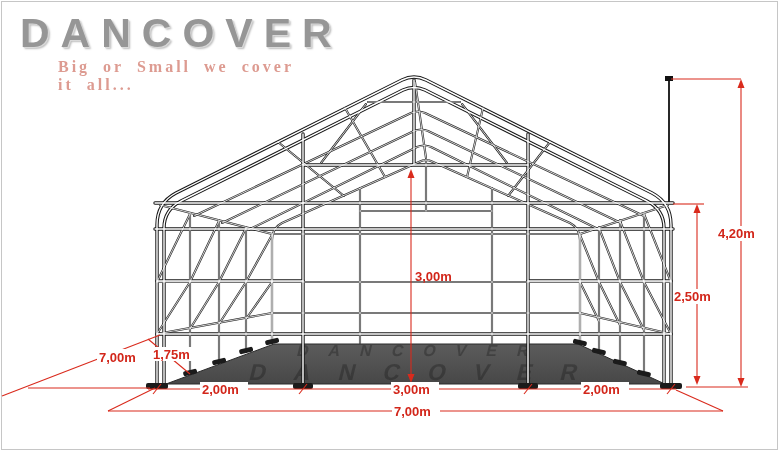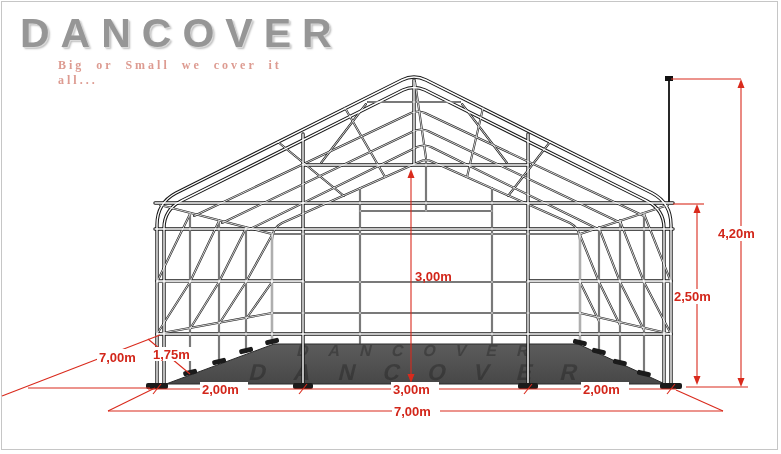--- a/index.html
+++ b/index.html
@@ -6,21 +6,21 @@
   #stage{position:relative;width:781px;height:454px;background:#fff;overflow:hidden;
          font-family:"Liberation Sans",sans-serif;}
   #canvas-border{position:absolute;left:1px;top:1px;width:775px;height:447px;
                  border:1px solid #c6c6c6;pointer-events:none;}
   
   #logo{position:absolute;left:12px;top:8px;width:306px;height:74px;background:#fff;z-index:6;}
   #logo-title{display:block;margin:2px 0 0 8px;font-size:41px;font-weight:bold;
               letter-spacing:11px;color:#969696;
               text-shadow:1px 1px 0 #d9d9d9,2px 2px 2px #bdbdbd;}
   #logo-tagline{display:block;margin:1px 0 0 46px;font-family:"Liberation Serif",serif;
-                font-weight:bold;font-size:12px;letter-spacing:3px;word-spacing:6px;
+                font-weight:bold;font-size:16px;letter-spacing:3px;word-spacing:6px;
                 color:#dd9b91;}
   
   svg{position:absolute;left:0;top:0;}
   #tubes *, .tube-core *{fill:none;stroke-linecap:round;stroke-linejoin:round;}
   #tubes .heavy{stroke:#181818;stroke-width:3.4px;}
   #tubes .light{stroke:#222;stroke-width:2.1px;}
   .tube-core .heavy{stroke:#ffffff;stroke-width:1.4px;}
   .tube-core .light{stroke:#ffffff;stroke-width:0.8px;}
   .solidline{stroke:#111;stroke-width:1.8px;fill:none;}
   .foot{fill:#1b1b1b;stroke:none;}

